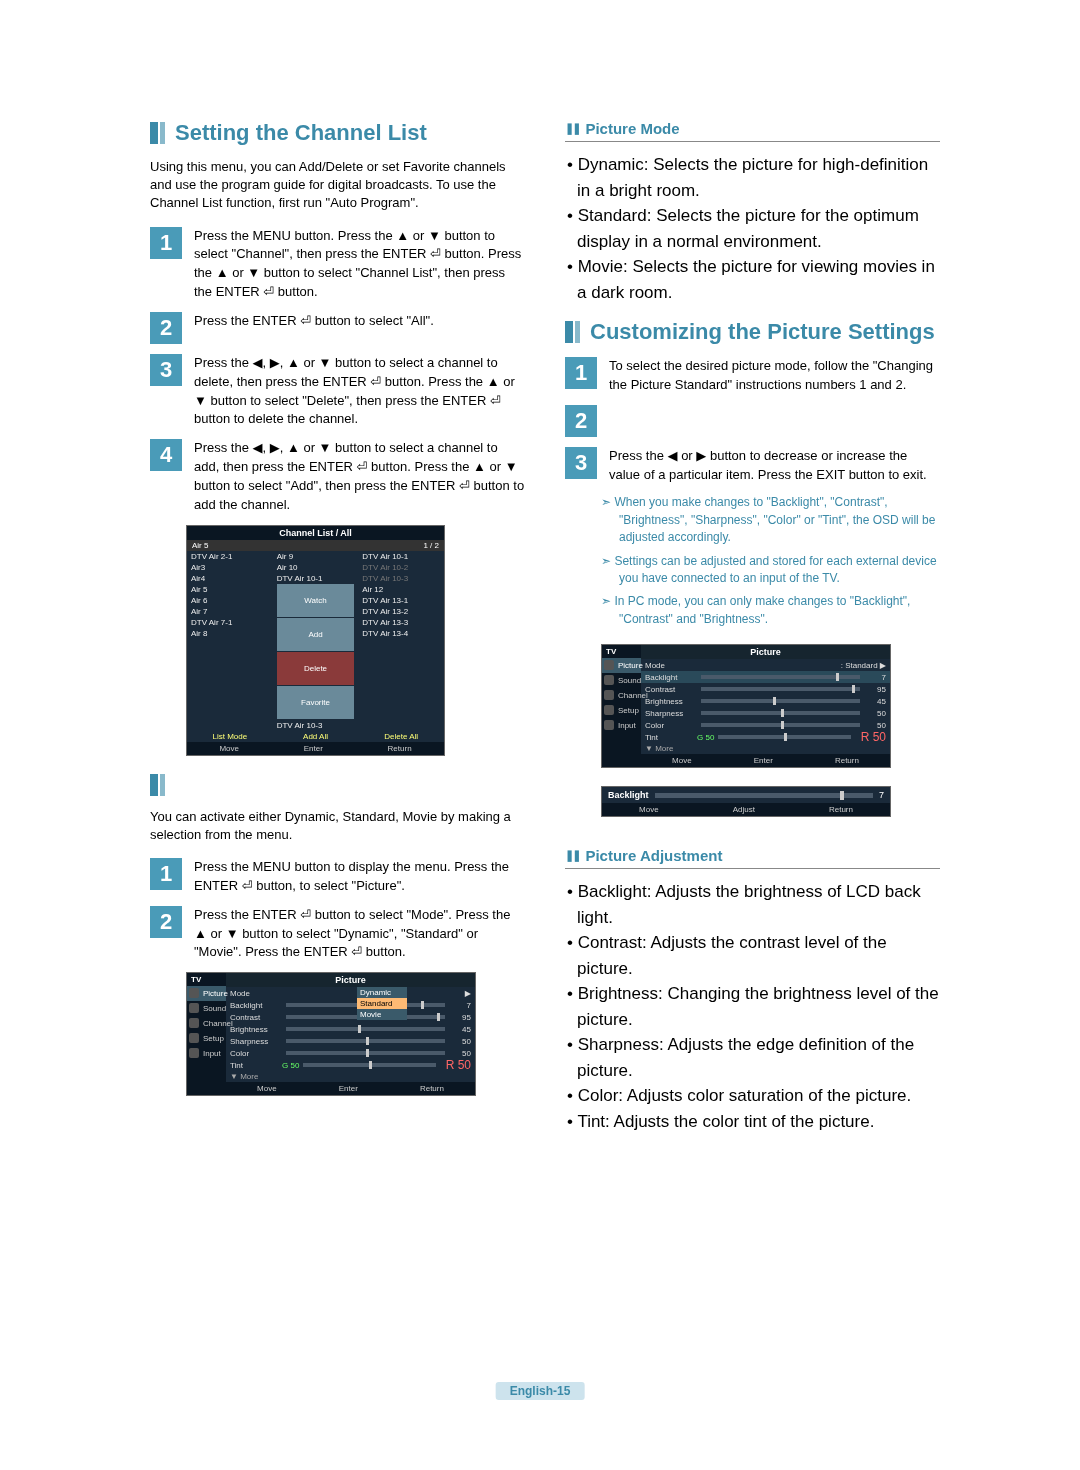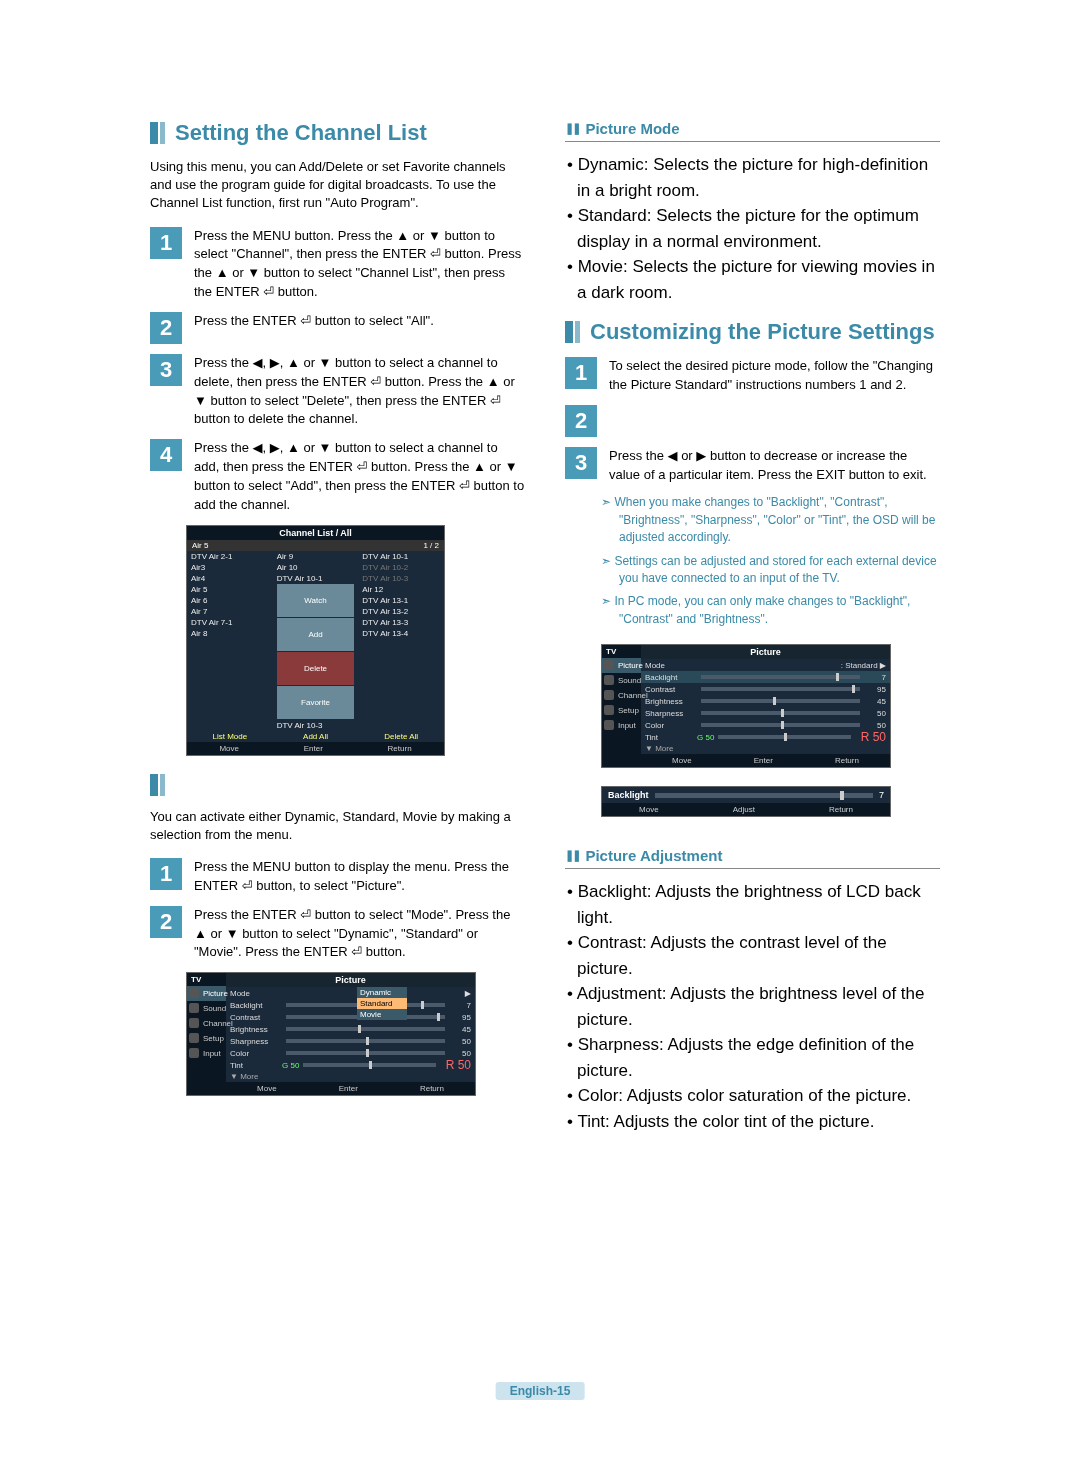--- a/index.html
+++ b/index.html
@@ -347,21 +347,21 @@
         </div>
     </div>
 
     <div style="height:20px"></div>
     <div class="h2">
         <span>Picture Adjustment</span>
       </div>
     <ul class="bullets">
       <li>Backlight: Adjusts the brightness of LCD back light.</li>
       <li>Contrast: Adjusts the contrast level of the picture.</li>
-      <li>Adjustment: Adjusts the brightness level of the picture.</li>
+      <li>Brightness: Changing the brightness level of the picture.</li>
       <li>Sharpness: Adjusts the edge definition of the picture.</li>
       <li>Color: Adjusts color saturation of the picture.</li>
       <li>Tint: Adjusts the color tint of the picture.</li>
     </ul>
   </div>
 </div>
 
 <div class="page-num">English-15</div>
 
 </body></html>

